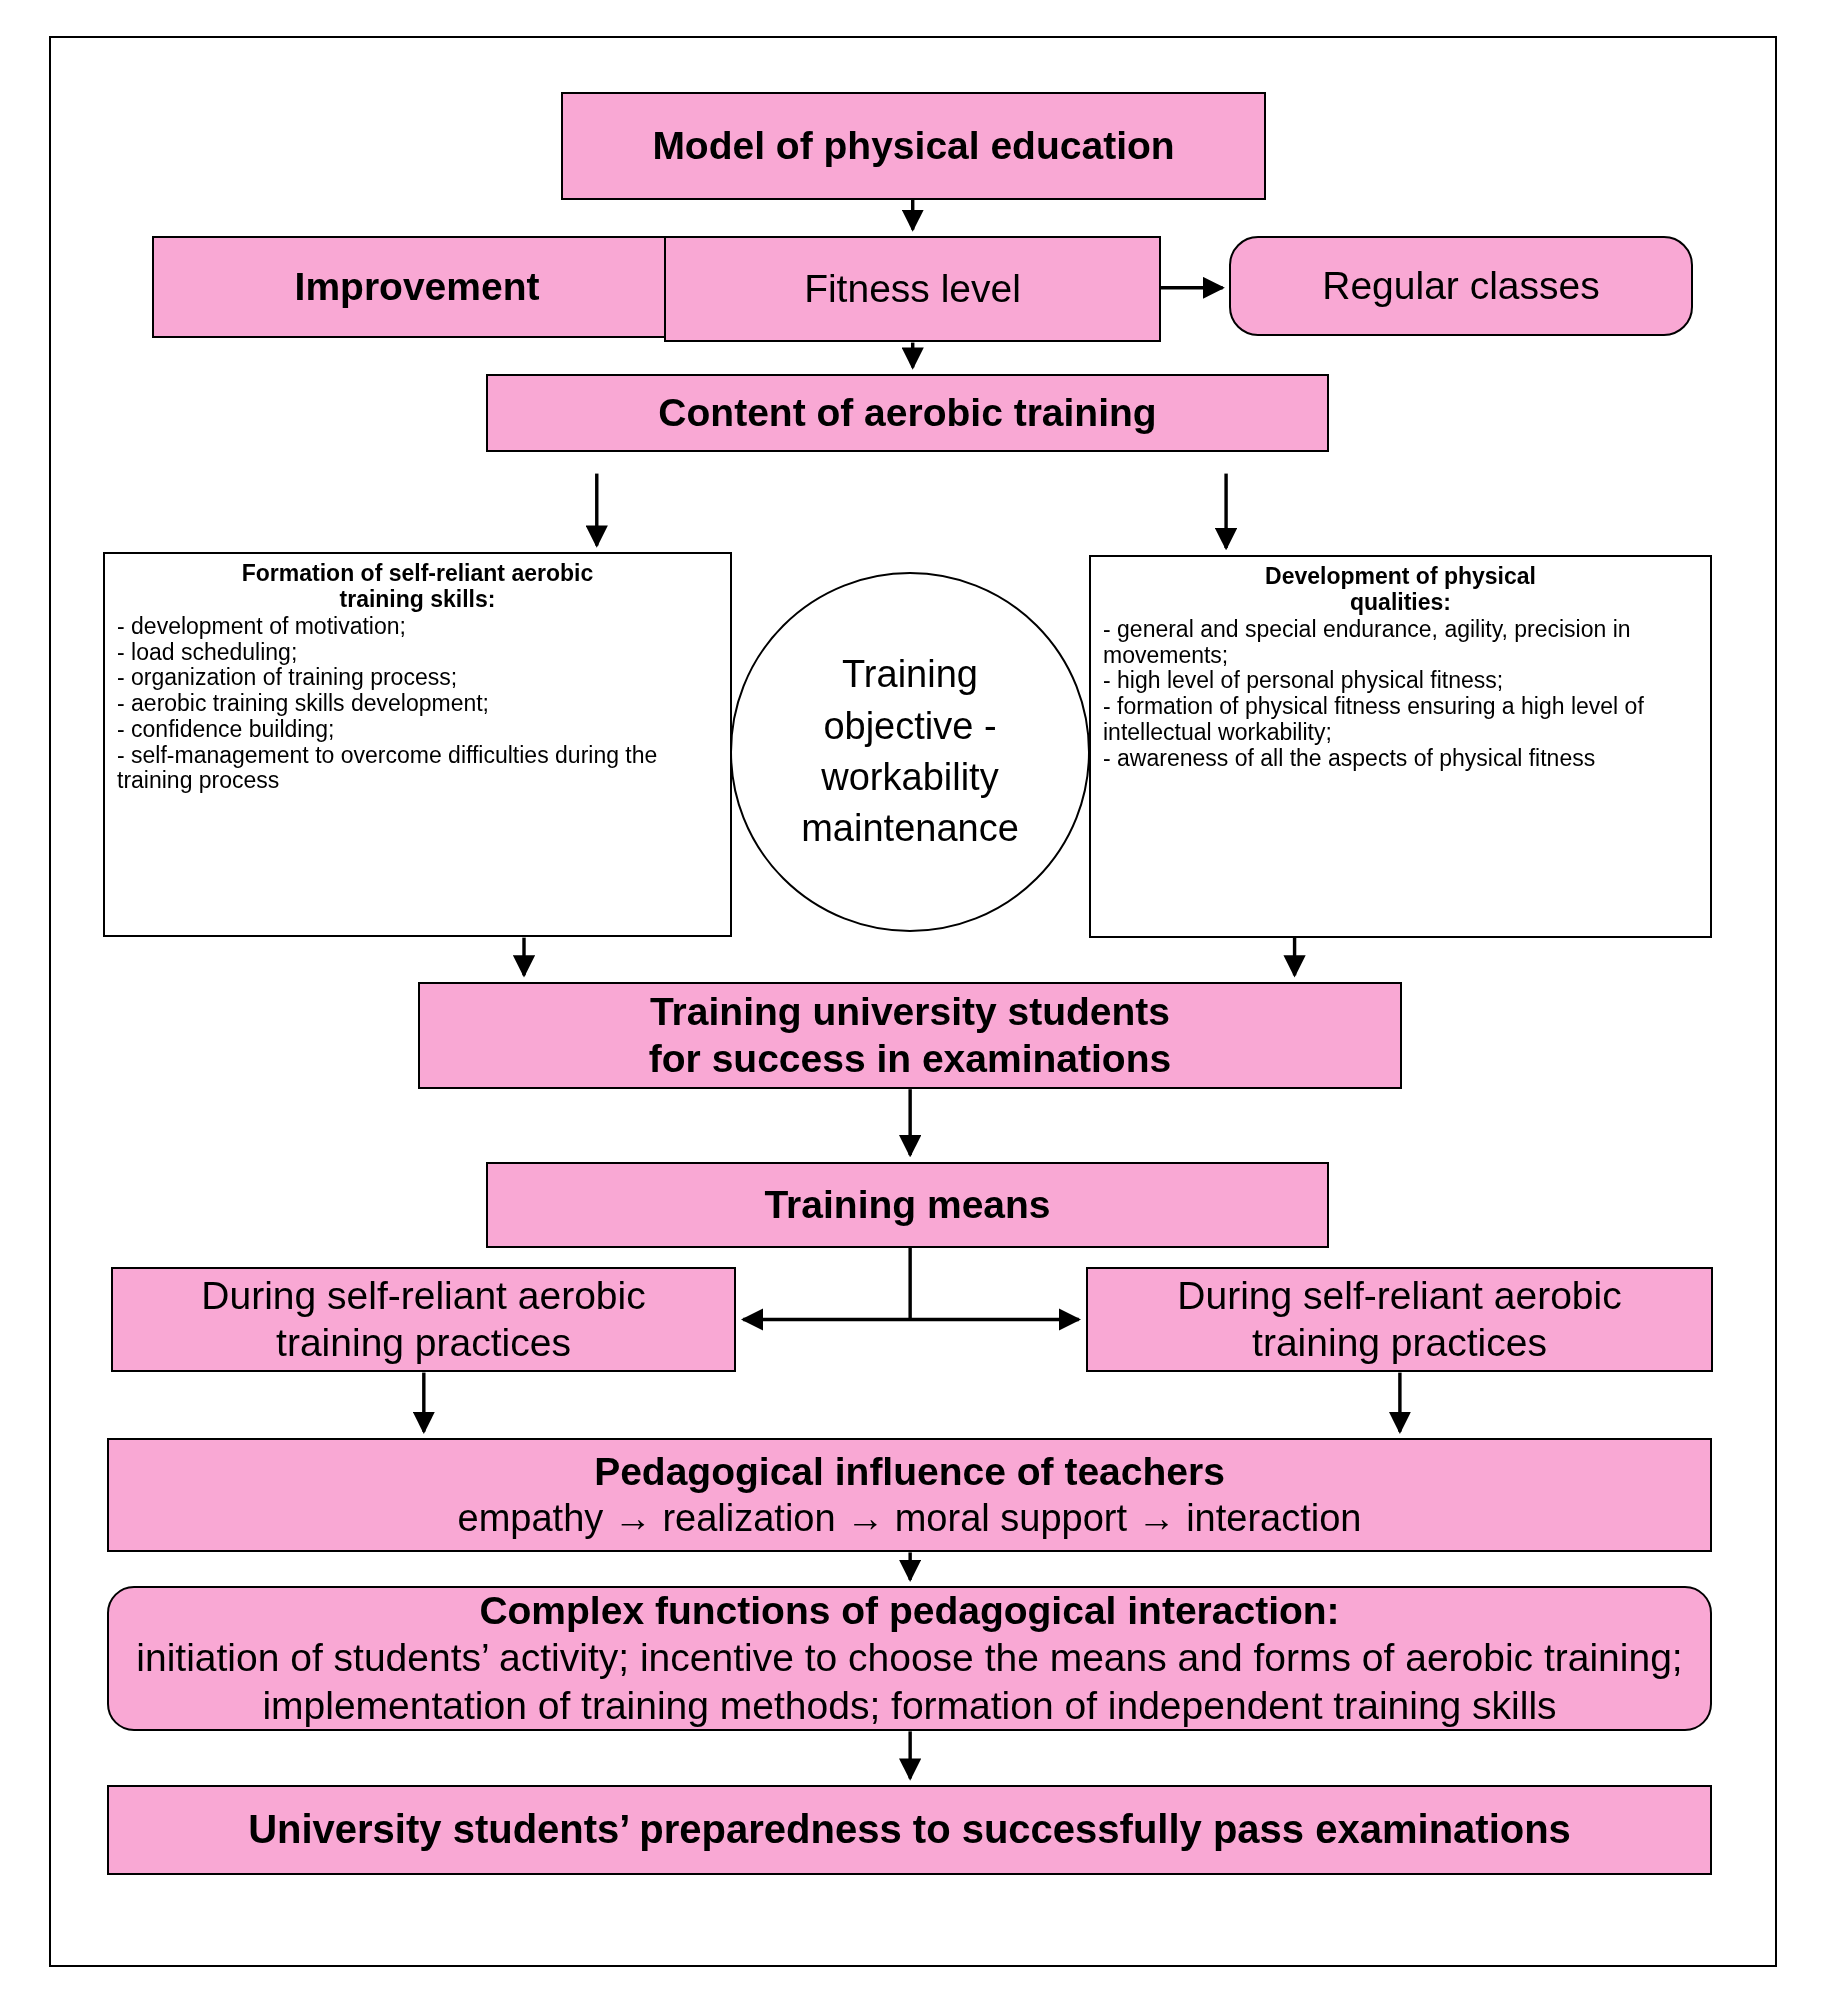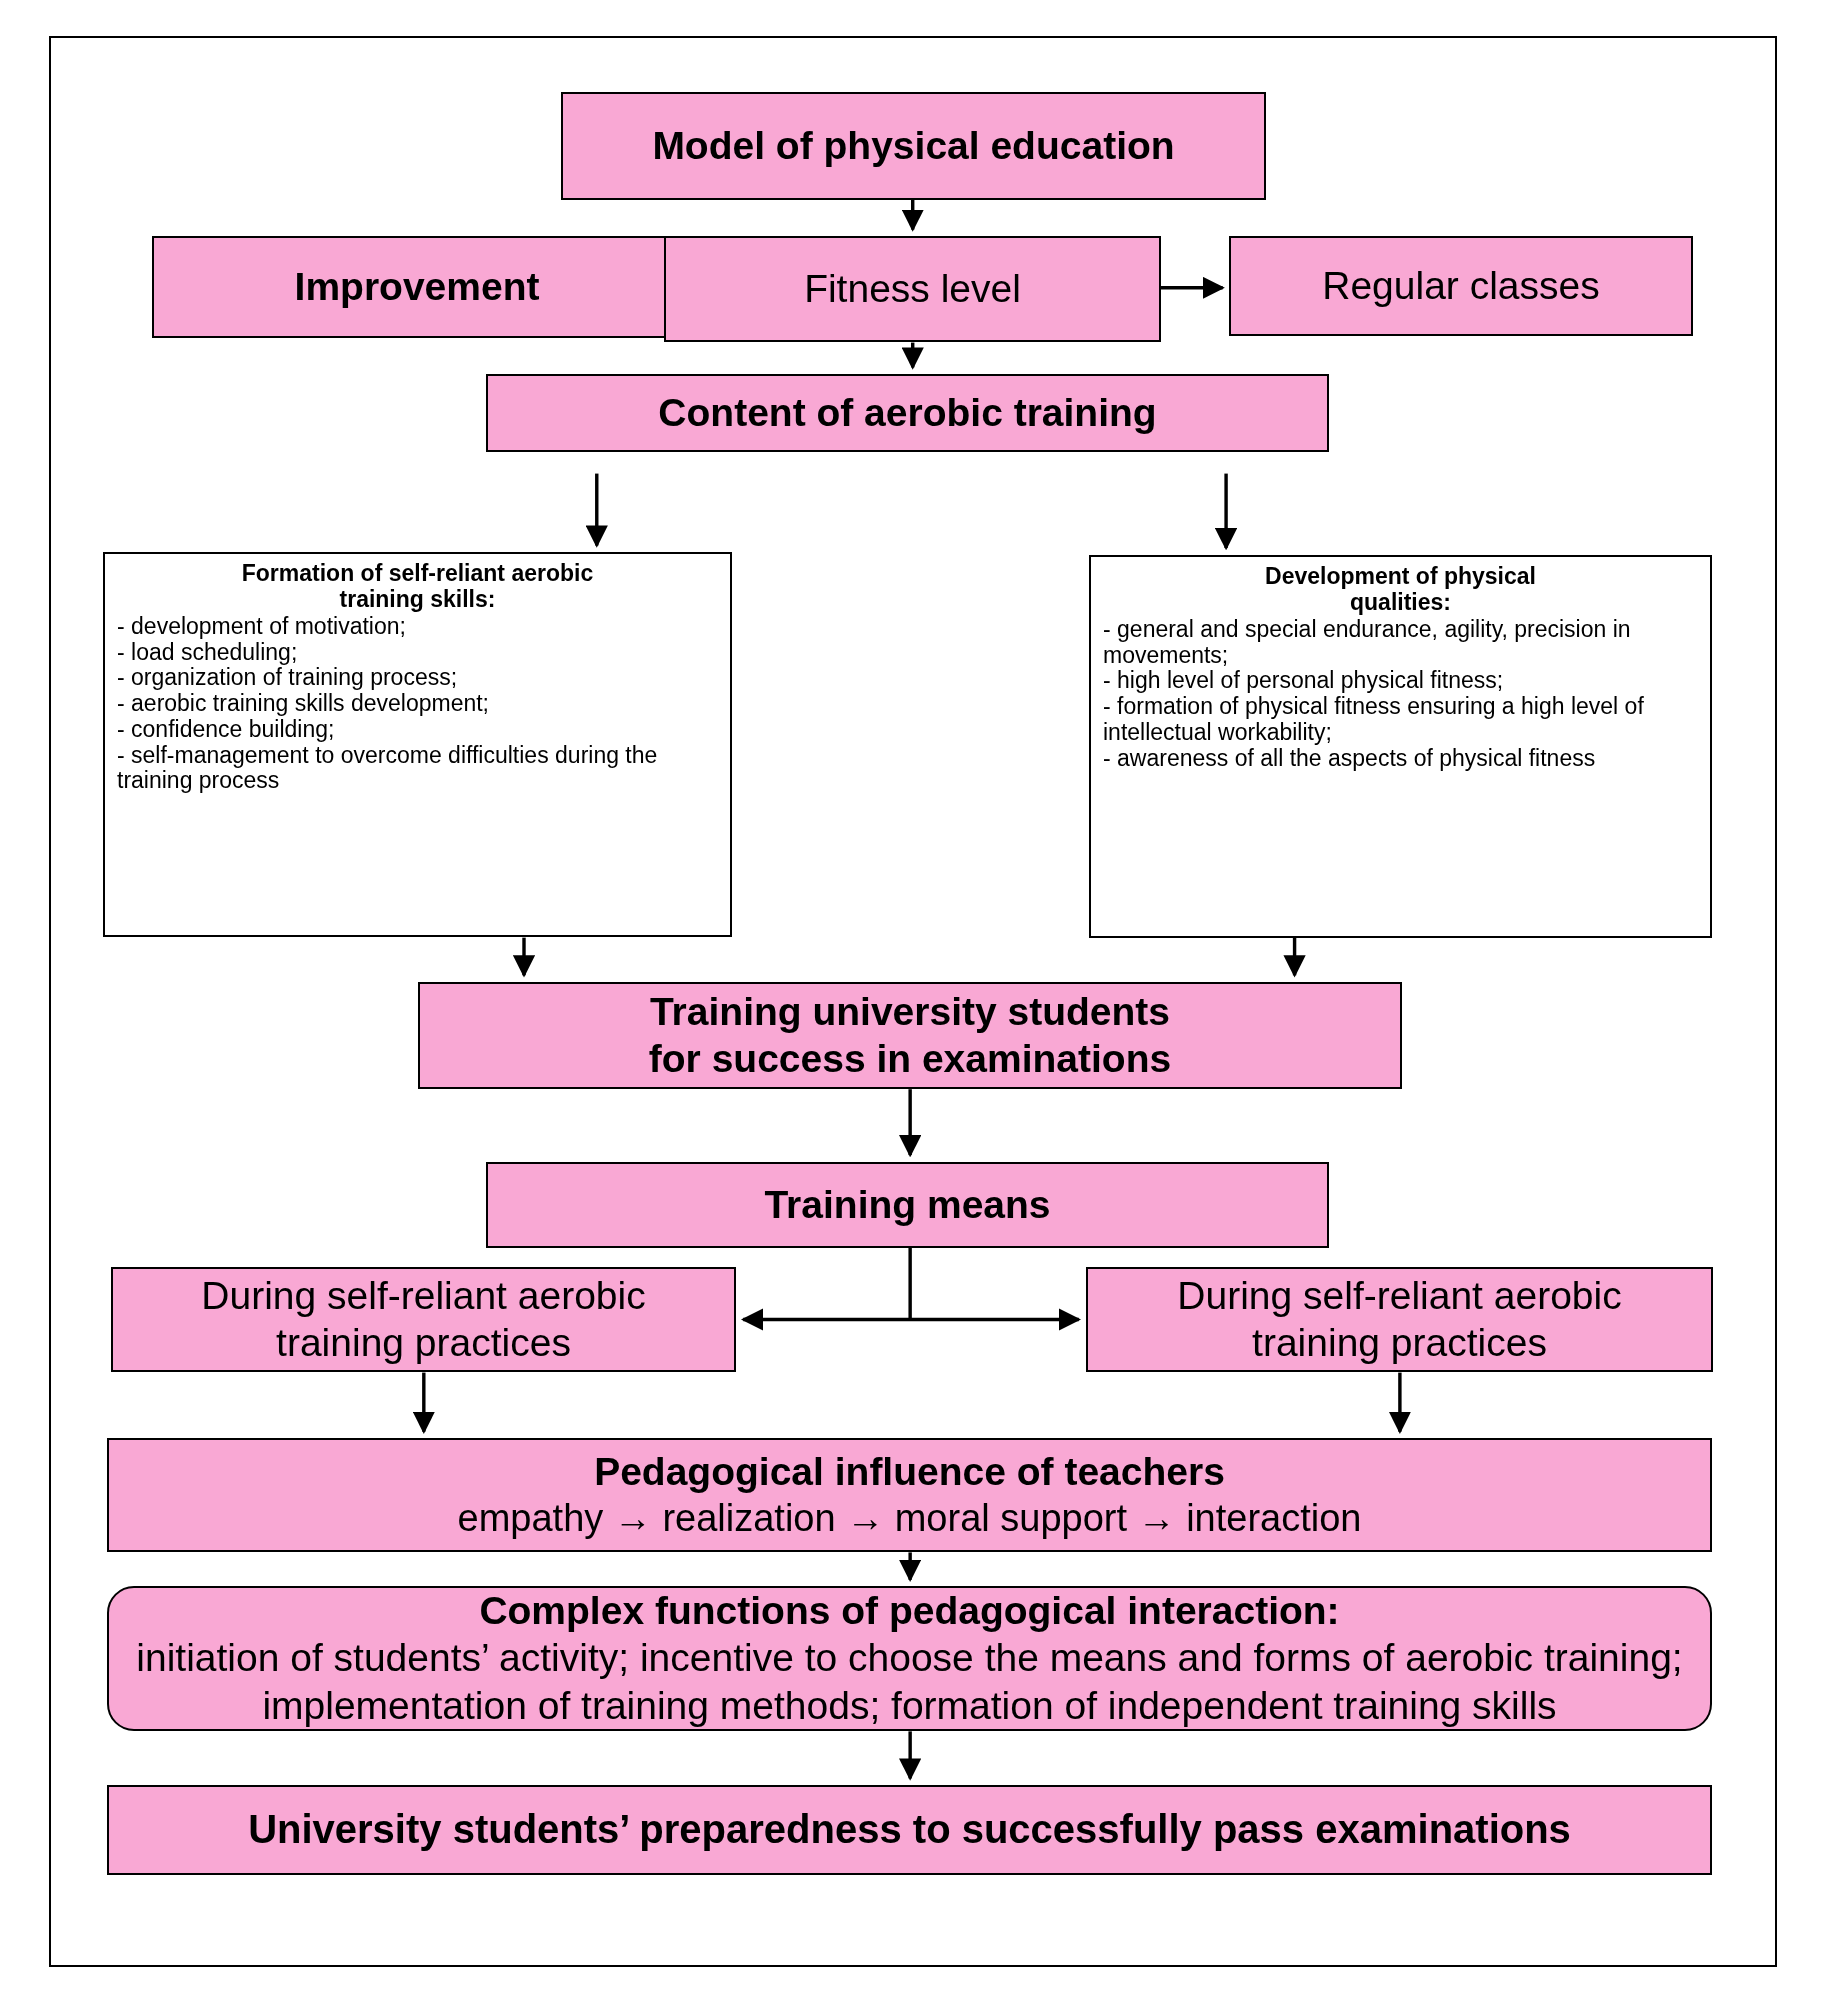--- a/index.html
+++ b/index.html
@@ -54,26 +54,30 @@
     <line x1="1512" y1="1095" x2="1512" y2="1139" stroke="#000" stroke-width="4" marker-end="url(#arrow)"></line>
     <line x1="1063" y1="1272" x2="1063" y2="1349" stroke="#000" stroke-width="4" marker-end="url(#arrow)"></line>
     <line x1="1063" y1="1457" x2="1063" y2="1541" stroke="#000" stroke-width="4"></line>
     <line x1="868" y1="1541" x2="1260" y2="1541" stroke="#000" stroke-width="4" marker-start="url(#arrow)" marker-end="url(#arrow)"></line>
     <line x1="495" y1="1603" x2="495" y2="1672" stroke="#000" stroke-width="4" marker-end="url(#arrow)"></line>
     <line x1="1635" y1="1603" x2="1635" y2="1672" stroke="#000" stroke-width="4" marker-end="url(#arrow)"></line>
     <line x1="1063" y1="1813" x2="1063" y2="1845" stroke="#000" stroke-width="4" marker-end="url(#arrow)"></line>
     <line x1="1063" y1="2022" x2="1063" y2="2077" stroke="#000" stroke-width="4" marker-end="url(#arrow)"></line>
   </svg>
 
+  <div class="circle" style="left:730px; top:572px; width:360px; height:360px;">Training
+objective -
+workability
+maintenance</div>
 
   <div class="box bold" style="left:561px; top:92px; width:705px; height:108px;">Model of physical education</div>
 
   <div class="box" style="left:152px; top:236px; width:530px; height:102px;font-weight:bold;">Improvement</div>
   <div class="box" style="left:664px; top:236px; width:497px; height:106px;">Fitness level</div>
-  <div class="box" style="left:1229px; top:236px; width:464px; height:100px;">Regular classes</div>
+  <div class="box" style="left:1229px; top:236px; width:464px; height:100px;border-radius:29px;">Regular classes</div>
 
   <div class="box bold" style="left:486px; top:374px; width:843px; height:78px;">Content of aerobic training</div>
 
   <div class="listbox" style="left:103px; top:552px; width:629px; height:385px;">
     <div class="lb-heading">Formation of self-reliant aerobic
 training skills:</div>
     <div>
         <div class="lb-line">- development of motivation;</div>
         <div class="lb-line">- load scheduling;</div>
         <div class="lb-line">- organization of training process;</div>

